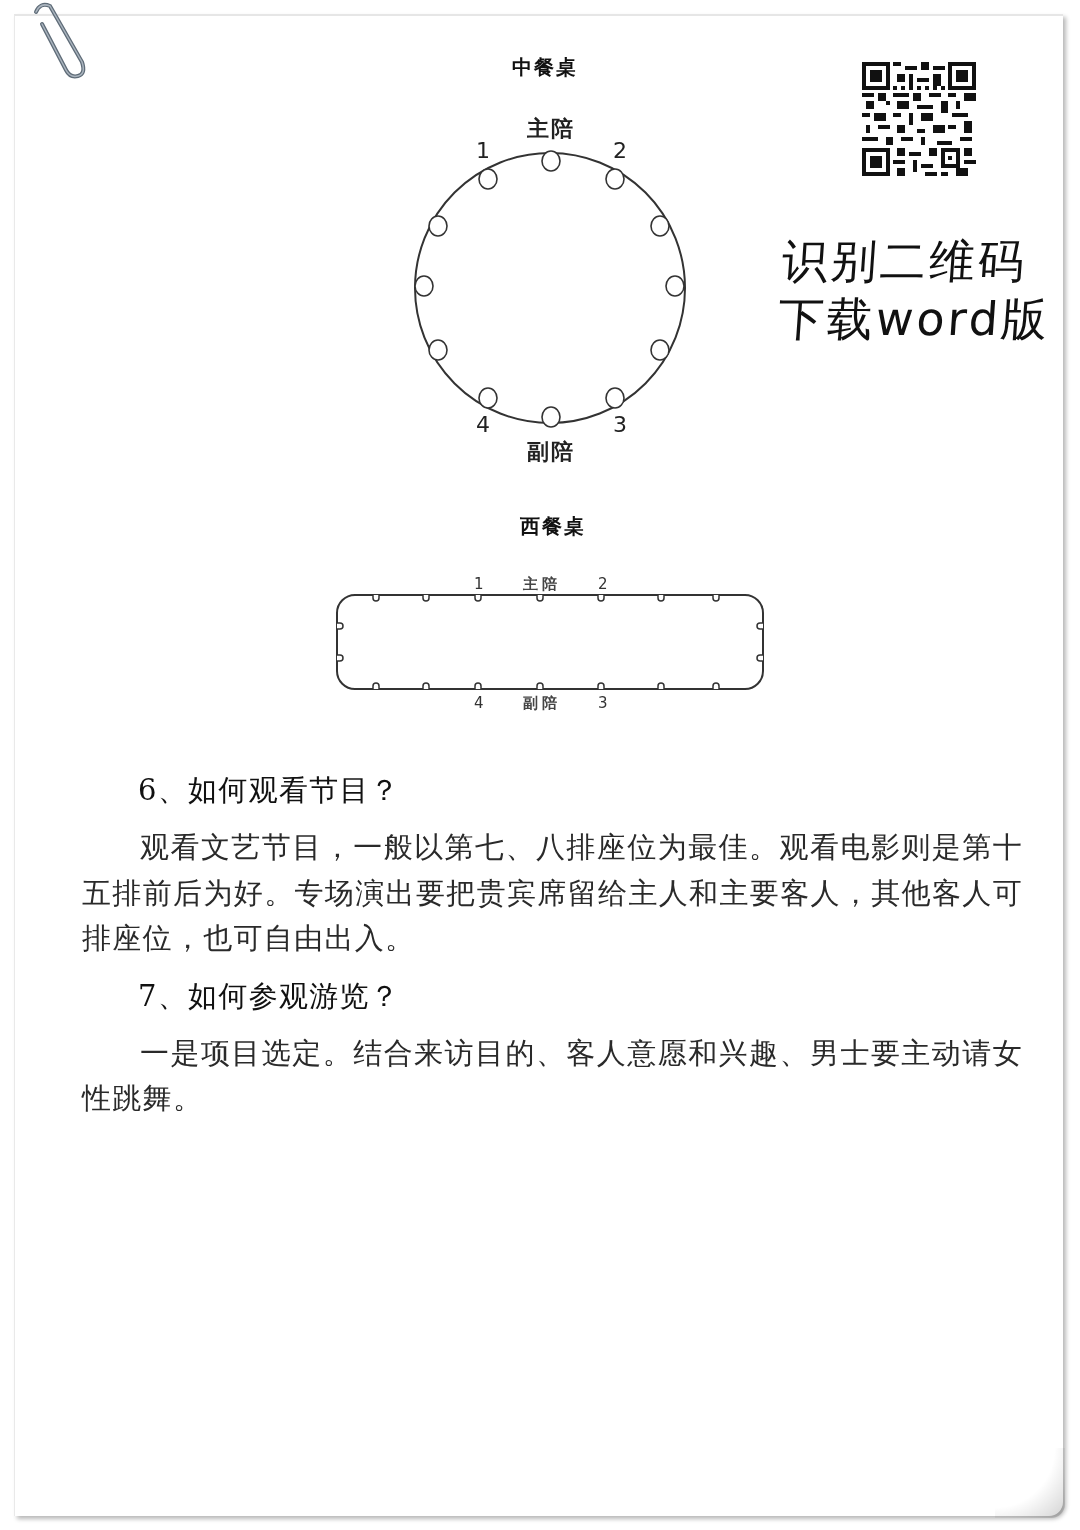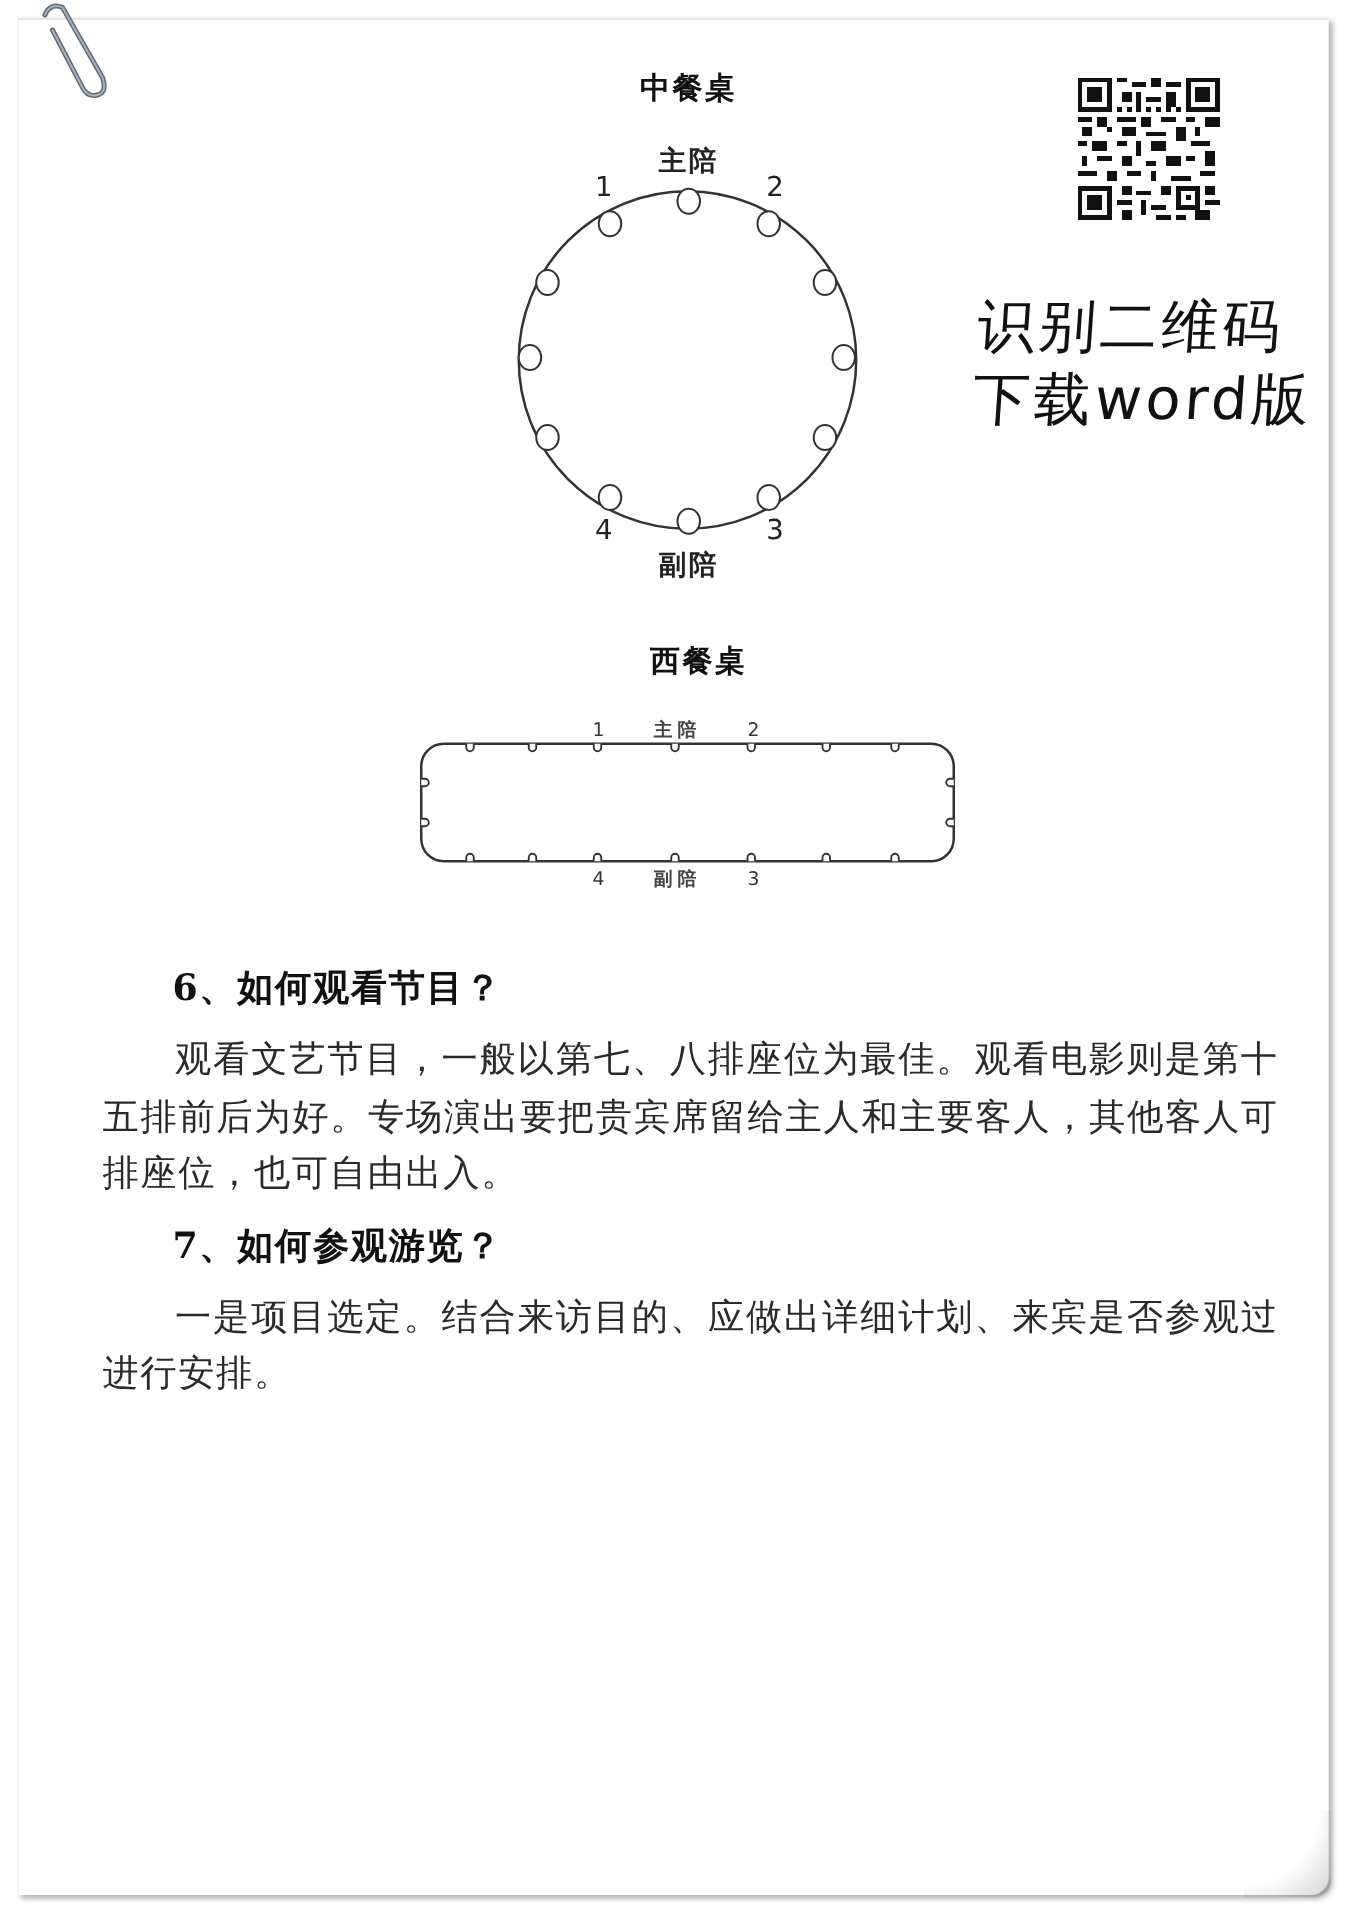--- a/index.html
+++ b/index.html
@@ -13,40 +13,40 @@
     box-shadow: 3px 3px 4px rgba(0,0,0,0.28);
     border-bottom-right-radius: 14px;
   }
   .clip { position:absolute; left:22px; top:0; width:70px; height:84px; }
   .curl {
     position:absolute; right:-2px; bottom:-2px; width:70px; height:70px;
     border-bottom-right-radius:14px;
     background: radial-gradient(circle at 0% 0%, rgba(255,255,255,0) 60%, rgba(0,0,0,0.18) 100%);
   }
   .diagram-title {
-    position:absolute; font-weight:bold; font-size:24px; color:#111; letter-spacing:2px;
+    position:absolute; font-weight:bold; font-size:20px; color:#111; letter-spacing:2px;
     font-family: "DejaVu Serif", serif;
   }
   .lbl { position:absolute; font-size:22px; color:#222; font-family:"DejaVu Sans", sans-serif; }
   .lbl-cn { position:absolute; font-size:22px; font-weight:bold; color:#222; letter-spacing:2px; }
   .lbl-sm { position:absolute; font-size:15px; color:#333; font-family:"DejaVu Sans", sans-serif; }
   .lbl-cn-sm { position:absolute; font-size:15px; font-weight:bold; color:#444; letter-spacing:4px; }
   svg { position:absolute; }
   .qr { position:absolute; left:860px; top:62px; width:118px; height:114px; }
   .handwrite {
     position:absolute; left:780px; top:232px; width:280px;
     font-family:"DejaVu Sans", sans-serif; font-size:46px; line-height:58px; color:#111;
     font-weight:normal; letter-spacing:3px; transform: skewX(-4deg);
   }
   .text-block {
     position:absolute; left:70px; top:768px; width:965px;
     font-size:29px; line-height:45.4px; color:#2a2a2a; letter-spacing:1.3px;
   }
   .text-block p { margin:12px; text-indent:2em; text-align:justify; }
-  .text-block h3 { margin:0; padding-left:68px; font-size:29px; font-weight:bold; color:#111; line-height:45.4px; }
+  .text-block h3 { margin:0; padding-left:68px; font-size:29px; font-weight:normal; color:#111; line-height:45.4px; }
 </style>
 </head>
 <body>
 
 <div class="page">
   <div class="curl"></div>
 </div>
 
 <svg class="clip" viewBox="0 0 70 84" width="70" height="84">
   <path d="M14 12 Q18 2 28 6 L60 62 Q64 74 56 76 Q48 78 44 70 L20 24" fill="none" stroke="#5f6c78" stroke-width="4" stroke-linecap="round"></path>
@@ -187,14 +187,14 @@
     <path d="M7 65 h3 a3 3 0 0 1 0 6 h-3"></path>
     <path d="M433 33 h-3 a3 3 0 0 0 0 6 h3"></path>
     <path d="M433 65 h-3 a3 3 0 0 0 0 6 h3"></path>
   </g>
 </svg>
 
 <div class="text-block">
   <h3>6、如何观看节目？</h3>
   <p>观看文艺节目，一般以第七、八排座位为最佳。观看电影则是第十五排前后为好。专场演出要把贵宾席留给主人和主要客人，其他客人可排座位，也可自由出入。</p>
   <h3>7、如何参观游览？</h3>
-  <p>一是项目选定。结合来访目的、应做出详细计划、来宾是否参观过进行安排。</p>
+  <p>一是项目选定。结合来访目的、客人意愿和兴趣、男士要主动请女性跳舞。</p>
 </div>
 
 </body></html>

